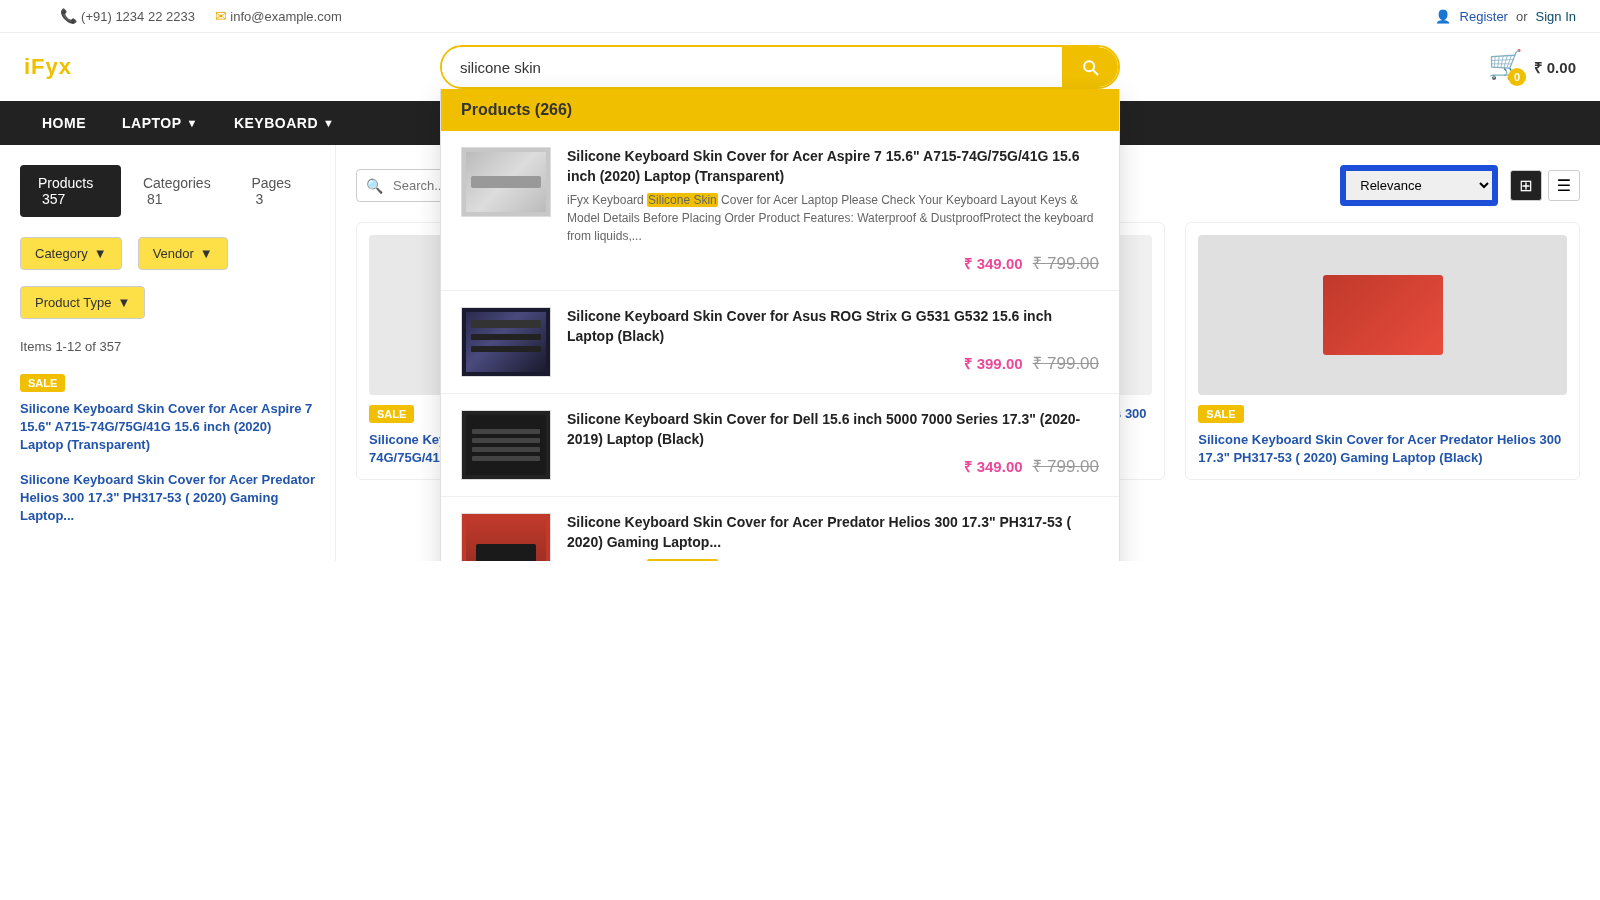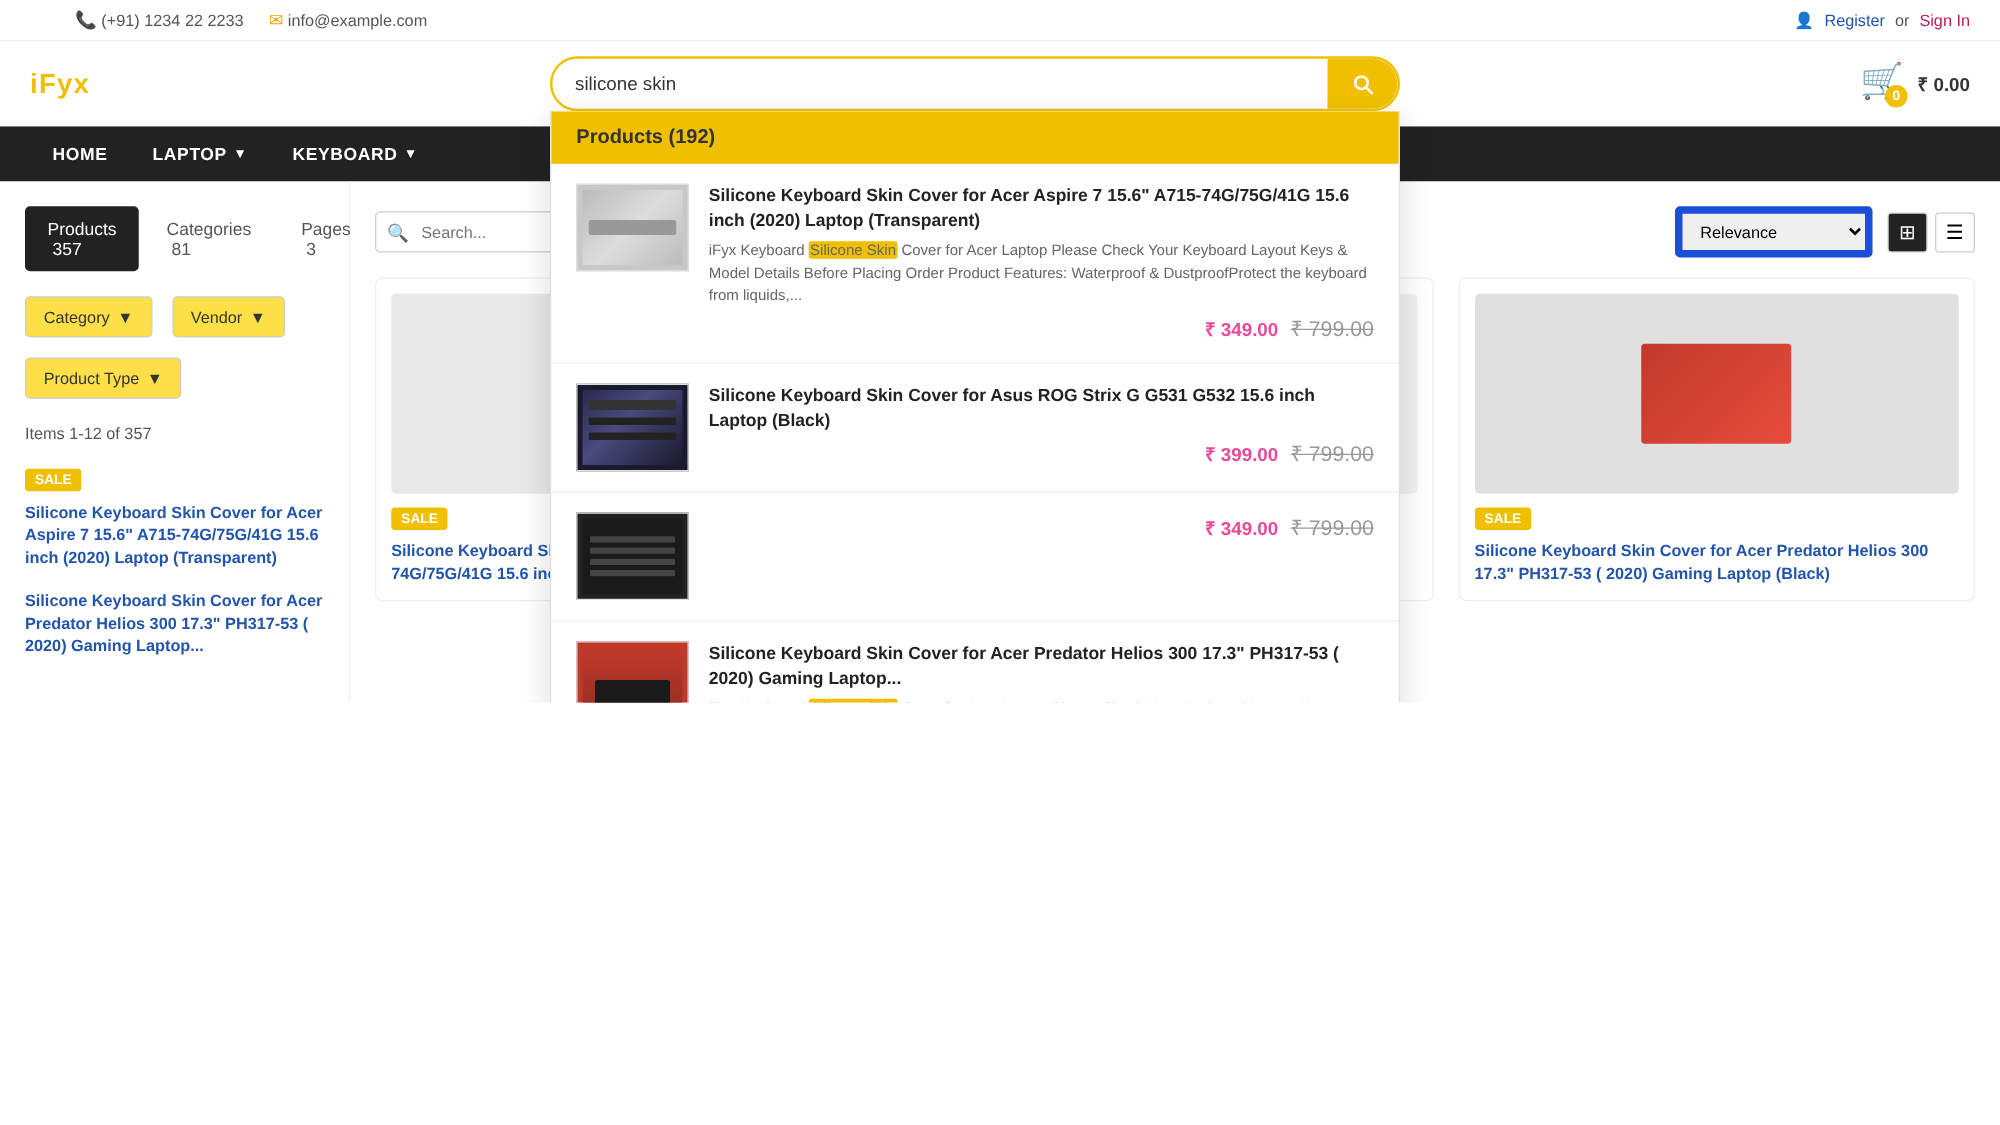--- a/index.html
+++ b/index.html
@@ -164,21 +164,21 @@
     .price-row { display: flex; align-items: center; gap: 10px; justify-content: flex-end; }
     .price-current { color: #ec4899; font-size: 15px; font-weight: bold; }
     .price-original { color: #999; font-size: 17px; text-decoration: line-through; }
 
     
     .main-content {
       display: flex;
       padding: 0;
     }
     .left-panel {
-      width: 280px;
+      width: 336px;
       flex-shrink: 0;
       padding: 20px;
       border-right: 1px solid #eee;
     }
     .right-panel { flex: 1; padding: 20px; }
 
     
     .tabs { display: flex; align-items: center; gap: 0; margin-bottom: 20px; }
     .tab {
       padding: 10px 18px;
@@ -301,41 +301,41 @@
     </span>
     <span>
       <span class="top-bar-icon">✉</span>
       <span>info@example.com</span>
     </span>
   </div>
   <div class="top-bar-right">
     <span>👤</span>
     <a style="color:#2255aa;text-decoration:none;cursor:pointer;">Register</a>
     <span>or</span>
-    <a style="color:#be185d;text-decoration:none;cursor:pointer;text-align:center;">Sign In</a>
+    <a style="color:#0c4a6e;text-decoration:none;cursor:pointer;text-align:center;">Sign In</a>
   </div>
 </div>
 
 <div class="header">
   <div class="logo-area">iFyx</div>
 
   <div class="search-container">
     <div class="search-input-wrapper">
       <input class="search-input" value="silicone skin" type="text" placeholder="Search..." style="">
       <button class="search-btn">
         <svg viewBox="0 0 24 24" xmlns="http://www.w3.org/2000/svg">
           <path d="M21 21l-4.35-4.35M17 11A6 6 0 1 1 5 11a6 6 0 0 1 12 0z" stroke="#fff" stroke-width="2.5" fill="none" stroke-linecap="round"></path>
         </svg>
       </button>
     </div>
 
     <div class="search-dropdown scrollbar-thin">
       <div class="dropdown-header">
         <span>Products</span>
-        <span>(192)</span>
+        <span>(266)</span>
       </div>
 
       <div class="dropdown-item">
         <div class="dropdown-img-placeholder" style="background:#c8c8c8;">
           <div style="width:80px;height:60px;background:linear-gradient(135deg,#bbb 0%,#ddd 50%,#bbb 100%);display:flex;align-items:center;justify-content:center;">
             <div style="width:70px;height:12px;background:#999;border-radius:2px;"></div>
           </div>
         </div>
         <div class="dropdown-info">
           <div class="dropdown-title">Silicone Keyboard Skin Cover for Acer Aspire 7 15.6" A715-74G/75G/41G 15.6 inch (2020) Laptop (Transparent)</div>
@@ -369,20 +369,21 @@
       <div class="dropdown-item">
         <div class="dropdown-img-placeholder" style="background:#222;">
           <div style="width:80px;height:60px;background:#1a1a1a;display:flex;flex-direction:column;justify-content:center;gap:4px;padding:6px;">
             <div style="height:5px;background:#444;border-radius:1px;"></div>
             <div style="height:5px;background:#444;border-radius:1px;"></div>
             <div style="height:5px;background:#444;border-radius:1px;"></div>
             <div style="height:5px;background:#444;border-radius:1px;"></div>
           </div>
         </div>
         <div class="dropdown-info">
+          <div class="dropdown-title">Silicone Keyboard Skin Cover for Dell 15.6 inch 5000 7000 Series 17.3" (2020-2019) Laptop (Black)</div>
           <div class="price-row">
             <span class="price-current">₹ 349.00</span>
             <span class="price-original">₹ 799.00</span>
           </div>
         </div>
       </div>
 
       <div class="dropdown-item">
         <div class="dropdown-img-placeholder" style="background:#c0392b;">
           <div style="width:80px;height:60px;background:linear-gradient(180deg,#c0392b 0%,#922b21 100%);display:flex;align-items:flex-end;justify-content:center;padding-bottom:4px;">

